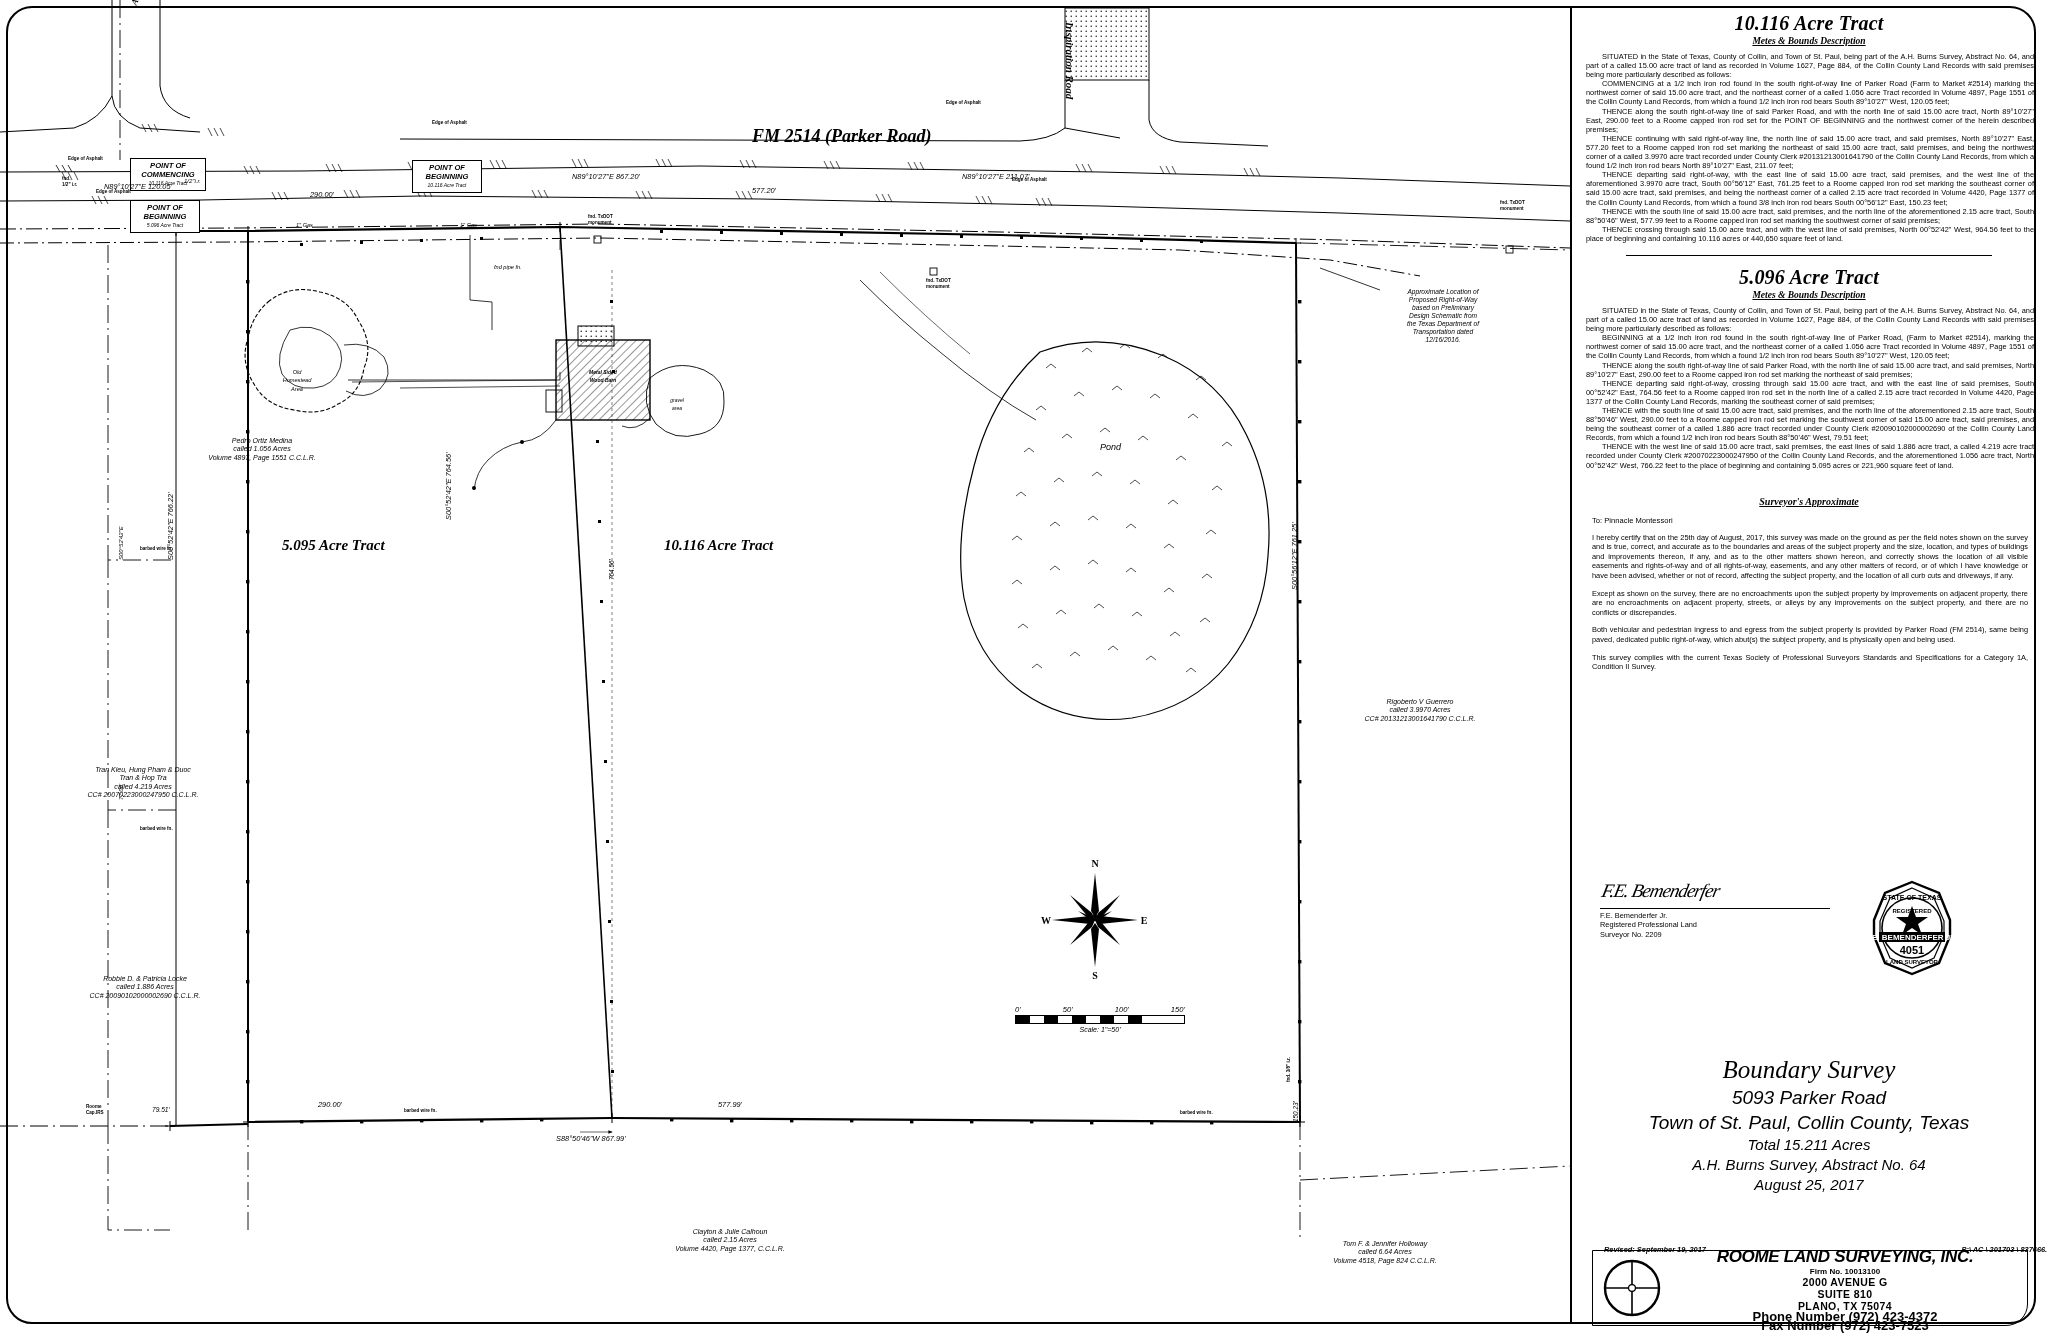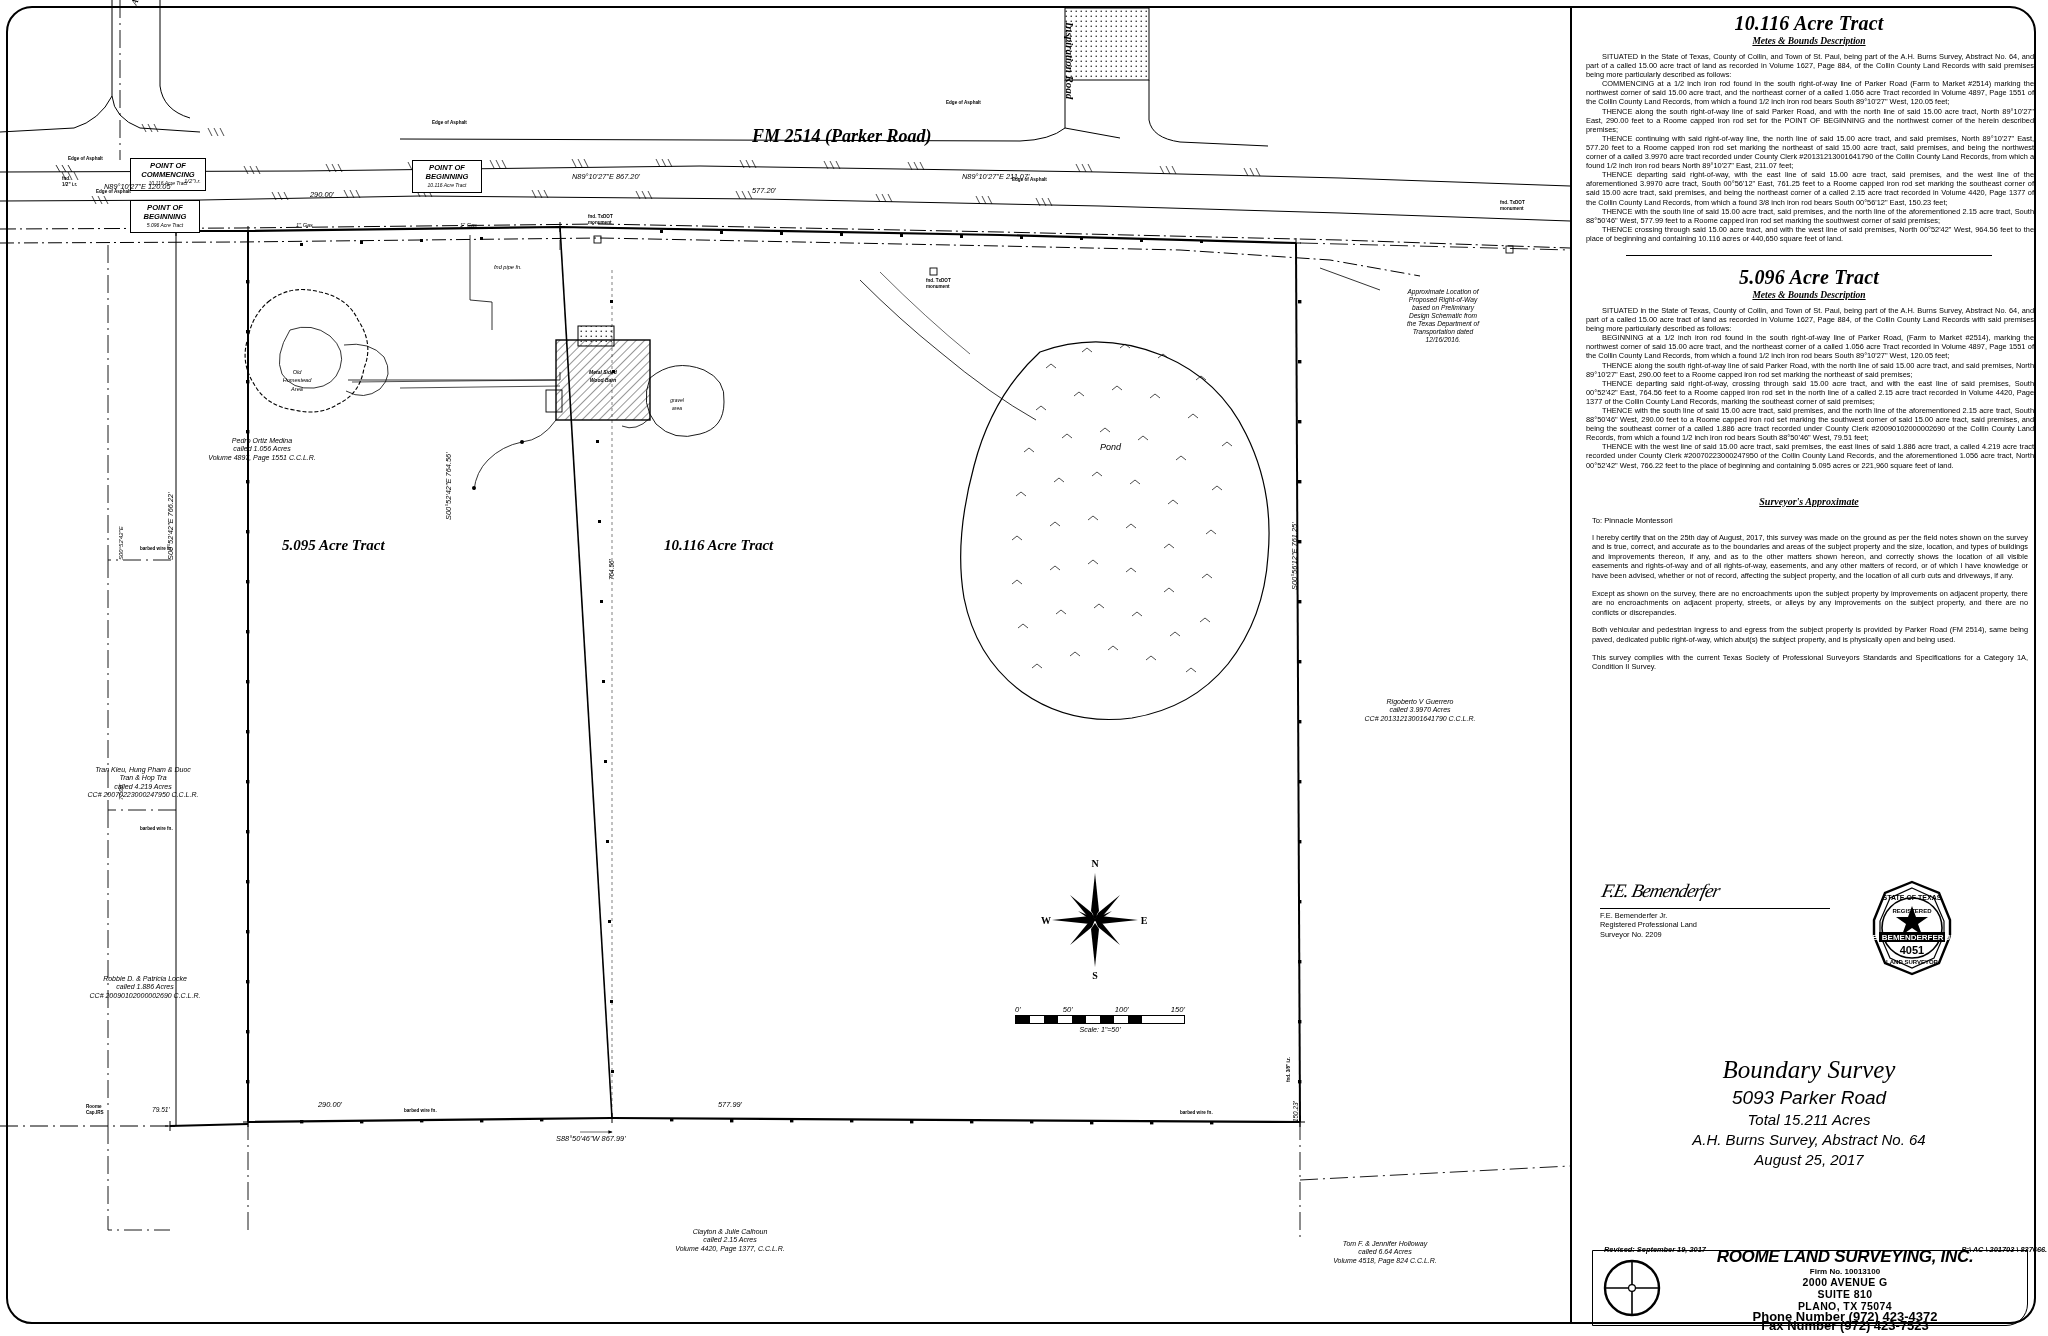--- a/index.html
+++ b/index.html
@@ -606,20 +606,21 @@
         <text x="48" y="74" text-anchor="middle" font-size="11" fill="#000" font-family="Liberation Sans, sans-serif" font-weight="bold">4051</text>
         <text x="48" y="20" text-anchor="middle" font-size="7" fill="#000" font-family="Liberation Sans, sans-serif" font-weight="bold">STATE OF TEXAS</text>
         <text x="48" y="33" text-anchor="middle" font-size="6" fill="#000" font-family="Liberation Sans, sans-serif" font-weight="bold">REGISTERED</text>
         <text x="48" y="84" text-anchor="middle" font-size="6" fill="#000" font-family="Liberation Sans, sans-serif" font-weight="bold">LAND SURVEYOR</text>
       </svg>
     </div>
 
     <div class="titleblock">
       <div class="tb1">Boundary Survey</div>
       <div class="tb2">5093 Parker Road</div>
+      <div class="tb2">Town of St. Paul, Collin County, Texas</div>
       <div class="tb3">Total 15.211 Acres</div>
       <div class="tb3">A.H. Burns Survey, Abstract No. 64</div>
       <div class="tb3">August 25, 2017</div>
     </div>
 
     <div class="revline">
       <span>Revised: September 19, 2017</span>
       <span>P:\ AC \ 201703 \ 837666. dwg</span>
     </div>
 

